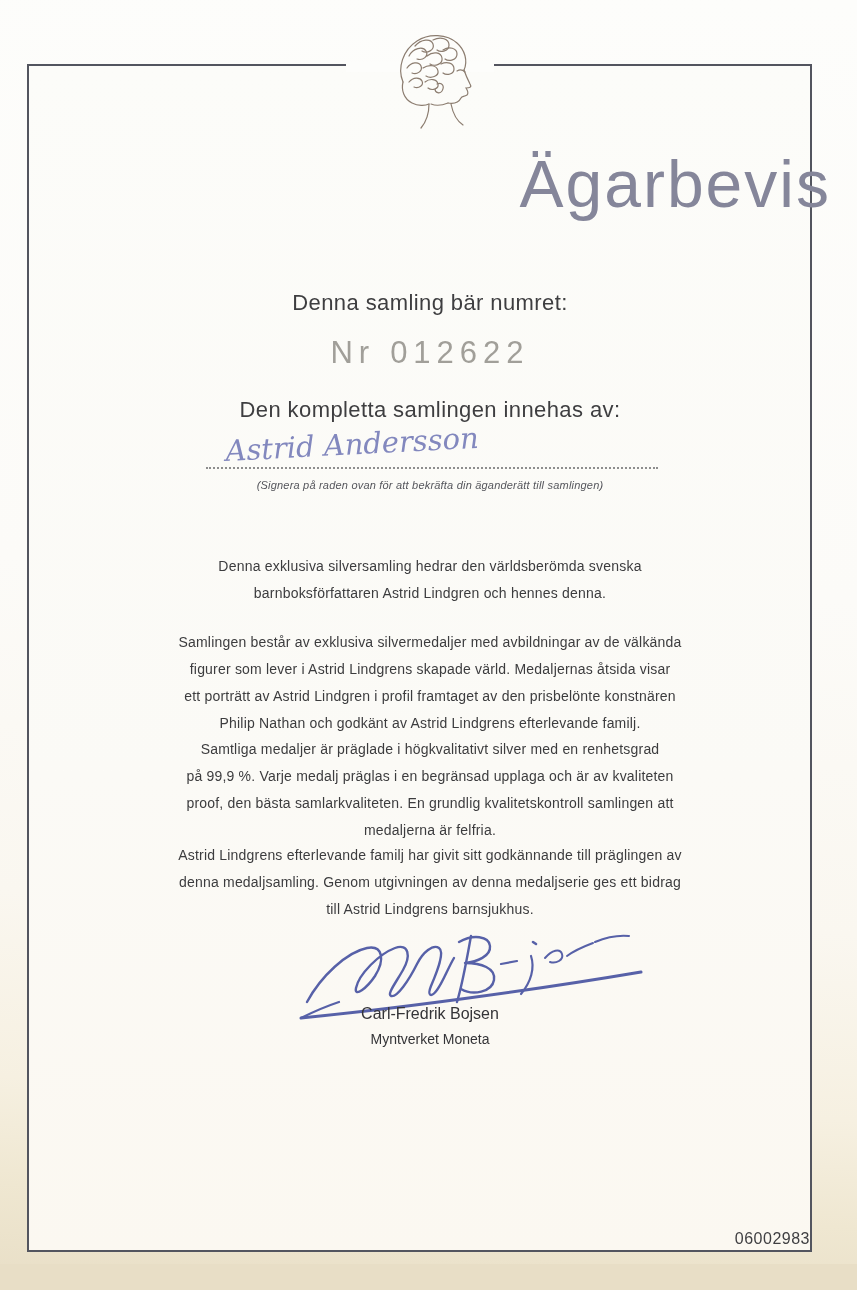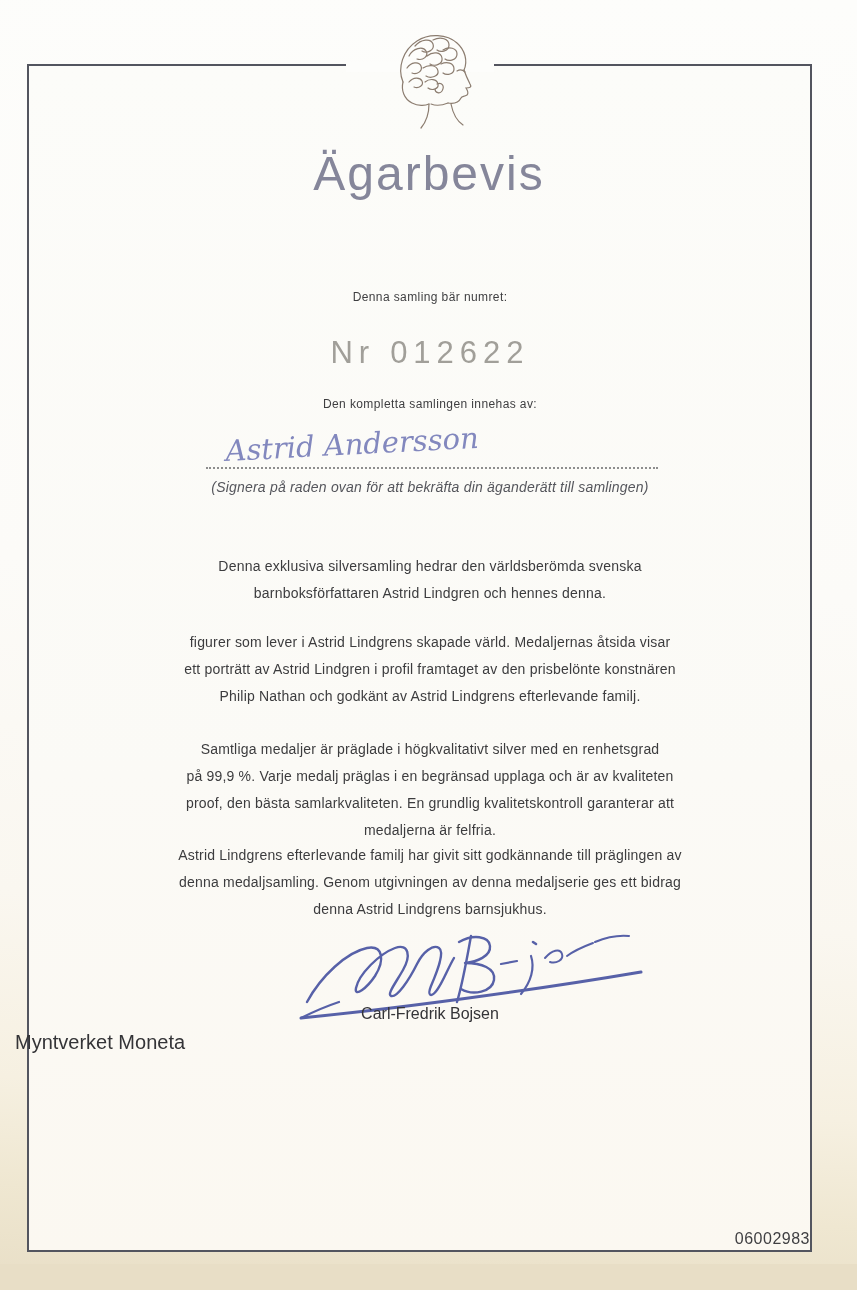--- a/index.html
+++ b/index.html
@@ -10,42 +10,42 @@
   }
   .mat-bottom{position:absolute;left:0;bottom:0;width:857px;height:26px;background:#e8dec6;}
   .frame{
     position:absolute;left:27px;top:64px;width:785px;height:1188px;box-sizing:border-box;
     border:2px solid #53555f;
     background:linear-gradient(180deg,#fcfcf9 0%,#fbfaf6 60%,#fbf8f1 100%);
   }
   .frame-gap{position:absolute;top:-4px;left:50%;transform:translateX(-50%);width:148px;height:10px;background:#fdfdfb;}
   .portrait{position:absolute;left:50%;margin-left:-60px;top:24px;width:120px;height:110px;}
   .title{
-    position:absolute;left:14px;top:146px;width:830px;text-align:center;
-    font-size:48px;font-weight:300;letter-spacing:2px;color:#85869a;
+    position:absolute;left:1px;top:146px;width:830px;text-align:right;
+    font-size:66px;font-weight:300;letter-spacing:2px;color:#85869a;
   }
-  .hline{position:absolute;left:15px;width:830px;text-align:center;font-size:12px;letter-spacing:.4px;color:#3e3e40;}
+  .hline{position:absolute;left:15px;width:830px;text-align:center;font-size:22px;letter-spacing:.4px;color:#3e3e40;}
   .h-number{top:290px;}
   .h-owner{top:397px;}
   .stamp{
     position:absolute;left:15px;top:335px;width:830px;text-align:center;
     font-size:31px;font-weight:300;letter-spacing:6px;color:#a19f99;
   }
   .stamp .prefix{margin-right:15px;}
   .dotline{position:absolute;left:206px;top:450px;width:452px;height:17px;border-bottom:2px dotted #8d8d8d;}
   .owner-sig{position:absolute;left:220px;top:423px;width:300px;height:56px;}
   .caption{
     position:absolute;left:15px;top:479px;width:830px;text-align:center;
-    font-style:italic;font-size:14px;letter-spacing:.2px;color:#55565c;
+    font-style:italic;font-size:11px;letter-spacing:.2px;color:#55565c;
   }
   .para{position:absolute;left:15px;width:830px;text-align:center;font-size:14px;line-height:27px;letter-spacing:.2px;color:#3c3c3e;}
   .p1{top:553px;}.p2{top:629px;}.p3{top:736px;}.p4{top:842px;}
   .flourish{position:absolute;left:293px;top:926px;width:362px;height:94px;}
   .sig-name{position:absolute;left:15px;top:1005px;width:830px;text-align:center;font-size:16px;color:#343437;}
-  .sig-org{position:absolute;left:15px;top:1031px;width:830px;font-size:20px;color:#343437;}
+  .sig-org{position:absolute;left:15px;top:1031px;width:830px;text-align:center;font-size:14px;color:#343437;}
   .serial{position:absolute;right:47px;top:1230px;font-size:16px;letter-spacing:.5px;color:#3f3f42;}
 </style>
 </head>
 <body>
 
 <div class="photo">
 
   <div class="mat-bottom"></div>
 
   <div class="frame">
@@ -92,36 +92,37 @@
   </svg>
 
   <div class="caption">(Signera på raden ovan för att bekräfta din äganderätt till samlingen)</div>
 
   <div class="para p1">
     <div>Denna exklusiva silversamling hedrar den världsberömda svenska</div>
     <div>barnboksförfattaren Astrid Lindgren och hennes denna.</div>
   </div>
 
   <div class="para p2">
+    <div>Samlingen består av exklusiva silvermedaljer med avbildningar av de välkända</div>
     <div>figurer som lever i Astrid Lindgrens skapade värld. Medaljernas åtsida visar</div>
     <div>ett porträtt av Astrid Lindgren i profil framtaget av den prisbelönte konstnären</div>
     <div>Philip Nathan och godkänt av Astrid Lindgrens efterlevande familj.</div>
   </div>
 
   <div class="para p3">
     <div>Samtliga medaljer är präglade i högkvalitativt silver med en renhetsgrad</div>
     <div>på 99,9 %. Varje medalj präglas i en begränsad upplaga och är av kvaliteten</div>
-    <div>proof, den bästa samlarkvaliteten. En grundlig kvalitetskontroll garanterar att</div>
+    <div>proof, den bästa samlarkvaliteten. En grundlig kvalitetskontroll samlingen att</div>
     <div>medaljerna är felfria.</div>
   </div>
 
   <div class="para p4">
     <div>Astrid Lindgrens efterlevande familj har givit sitt godkännande till präglingen av</div>
     <div>denna medaljsamling. Genom utgivningen av denna medaljserie ges ett bidrag</div>
-    <div>denna Astrid Lindgrens barnsjukhus.</div>
+    <div>till Astrid Lindgrens barnsjukhus.</div>
   </div>
 
   <svg class="flourish" viewBox="0 0 362 94" xmlns="http://www.w3.org/2000/svg">
     <g fill="none" stroke="#5761a8" stroke-linecap="round" stroke-linejoin="round">
       <path stroke-width="2.4" d="M14,76 C28,50 54,26 74,22 C90,19 92,34 82,50 C74,62 61,72 63,62 C66,48 86,28 102,22 C116,17 118,30 110,44 C102,58 94,68 98,70 C104,72 116,54 124,38 C130,26 140,18 146,22 C152,26 144,46 138,60 C134,70 138,72 144,64 C150,56 155,42 161,32"></path>
       <path stroke-width="2.4" d="M178,10 C174,32 170,56 164,76"></path>
       <path stroke-width="2.4" d="M166,16 C180,8 196,10 197,20 C198,30 184,36 172,37 C188,37 203,42 201,54 C199,66 180,70 168,63"></path>
       <path stroke-width="2.2" d="M208,38 L224,35"></path>
       <path stroke-width="2.2" d="M238,30 C242,42 238,56 228,68"></path>
       <path stroke-width="2.6" d="M240,16 l3,2"></path>

